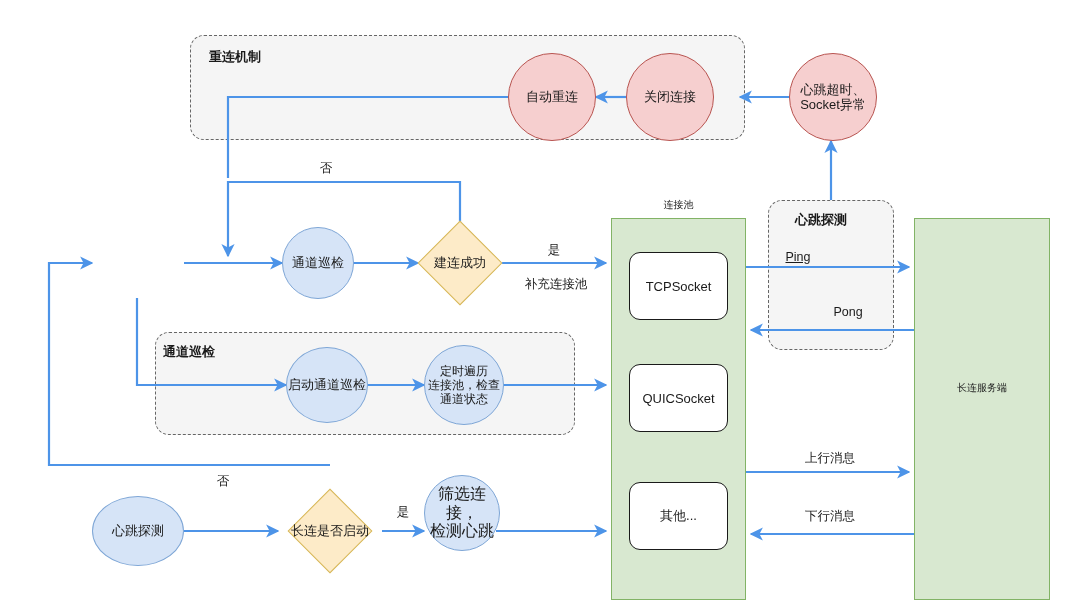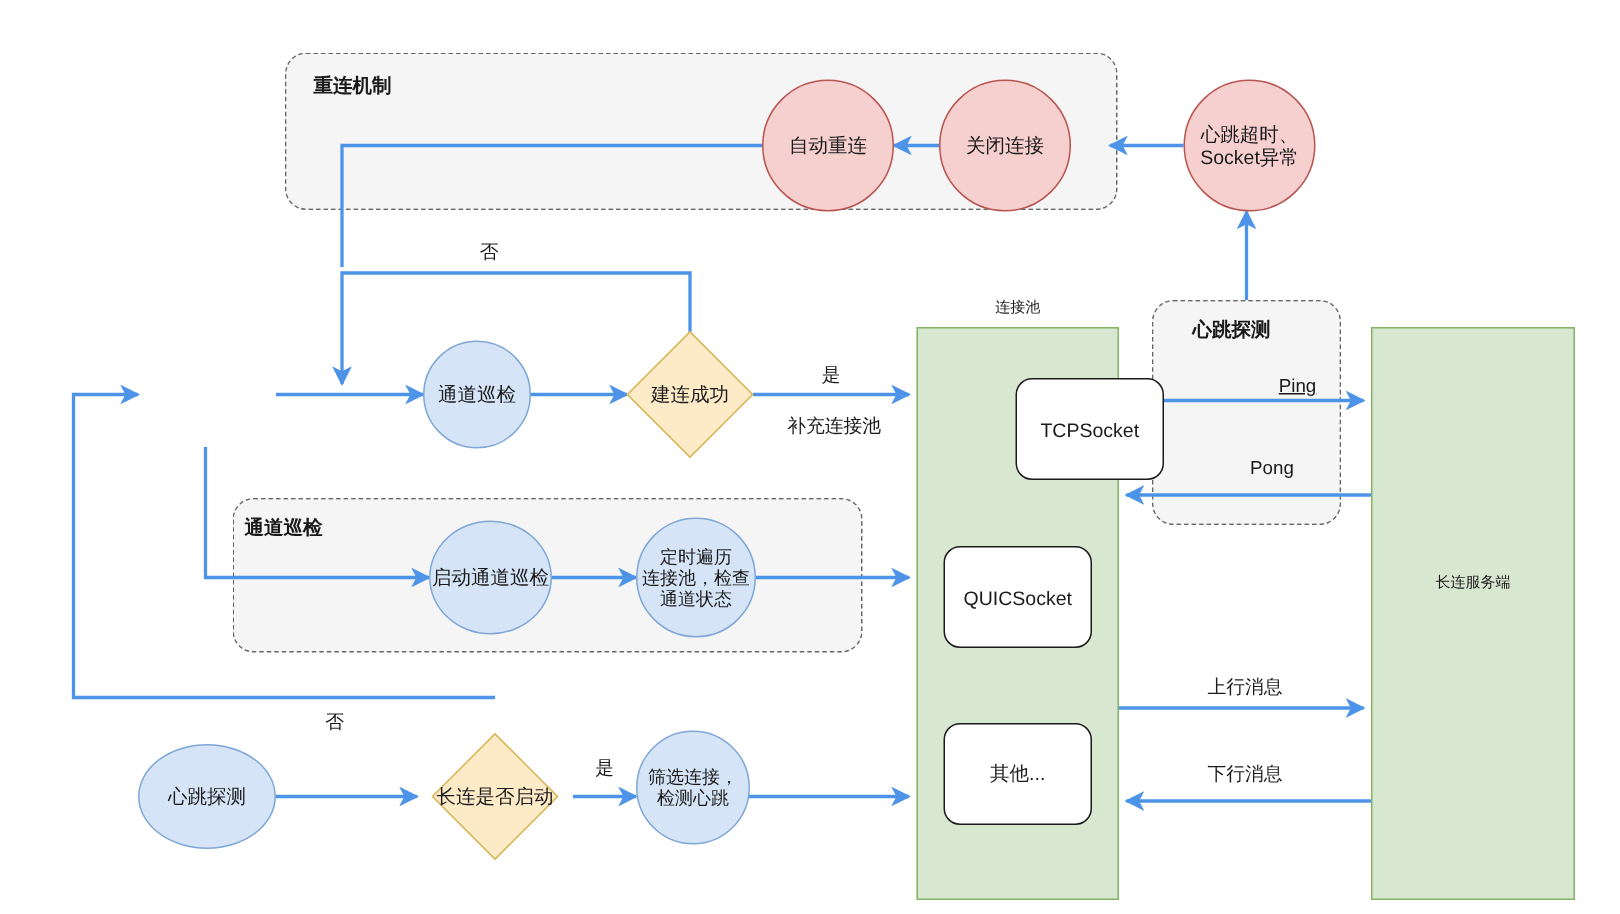--- a/index.html
+++ b/index.html
@@ -187,21 +187,21 @@
   <div class="group-title" style="left:209px; top:48px;">重连机制</div>
 
   <div class="group-title" style="left:163px; top:343px;">通道巡检</div>
 
   <div class="group-title" style="left:795px; top:211px;">心跳探测</div>
 
   <div class="green-label" style="left:611px; top:198px; width:135px;">连接池</div>
 
   <div class="green-label multiline" style="left:914px; top:381px; width:136px;">长连服务端</div>
 
-  <div class="socket-box" style="left:629px; top:252px; width:99px; height:68px;margin-left:48px;">TCPSocket</div>
+  <div class="socket-box" style="left:629px; top:252px; width:99px; height:68px;">TCPSocket</div>
 
   <div class="socket-box" style="left:629px; top:364px; width:99px; height:68px;">QUICSocket</div>
 
   <div class="socket-box" style="left:629px; top:482px; width:99px; height:68px;">其他...</div>
 
   <div class="node circle-pink" style="left:508px; top:53px; width:88px; height:88px;">自动重连</div>
 
   <div class="node circle-pink" style="left:626px; top:53px; width:88px; height:88px;">关闭连接</div>
 
   <div class="node circle-pink multiline" style="left:789px; top:53px; width:88px; height:88px;">心跳超时、
@@ -211,21 +211,21 @@
   <div class="node circle-blue" style="left:282px; top:227px; width:72px; height:72px;">通道巡检</div>
 
   <div class="node circle-blue" style="left:286px; top:347px; width:82px; height:76px;">启动通道巡检</div>
 
   <div class="node circle-blue multiline" style="left:424px; top:345px; width:80px; height:80px; font-size:12px;">定时遍历
 连接池，检查
 通道状态</div>
 
   <div class="node circle-blue" style="left:92px; top:496px; width:92px; height:70px;">心跳探测</div>
 
-  <div class="node circle-blue multiline" style="left:424px; top:487px; width:76px; height:76px; font-size:12px;">筛选连接，
+  <div class="node circle-blue multiline" style="left:424px; top:475px; width:76px; height:76px; font-size:16px;">筛选连接，
 检测心跳</div>
 
   <div class="diamond-wrap" style="left:430px; top:233px; width:60px; height:60px;text-align:right;">
     <div class="diamond-shape"></div>
     <div class="diamond-label">建连成功</div>
   </div>
 
   <div class="diamond-wrap" style="left:300px; top:501px; width:60px; height:60px;">
     <div class="diamond-shape"></div>
     <div class="diamond-label">长连是否启动</div>
@@ -234,21 +234,21 @@
   <div class="edge-label" style="left:306px; top:160px; width:40px;">否</div>
 
   <div class="edge-label" style="left:534px; top:242px; width:40px;">是</div>
 
   <div class="edge-label" style="left:516px; top:276px; width:80px;">补充连接池</div>
 
   <div class="edge-label" style="left:203px; top:473px; width:40px;">否</div>
 
   <div class="edge-label" style="left:383px; top:504px; width:40px;">是</div>
 
-  <div class="edge-label" style="left:825px; top:250px; width:80px;text-decoration:underline;">Ping</div>
+  <div class="edge-label" style="left:758px; top:250px; width:80px;text-decoration:underline;">Ping</div>
 
   <div class="edge-label" style="left:808px; top:305px; width:80px;">Pong</div>
 
   <div class="edge-label" style="left:786px; top:450px; width:88px;">上行消息</div>
 
   <div class="edge-label" style="left:786px; top:508px; width:88px;">下行消息</div>
 
 </div>
 
 </body></html>

